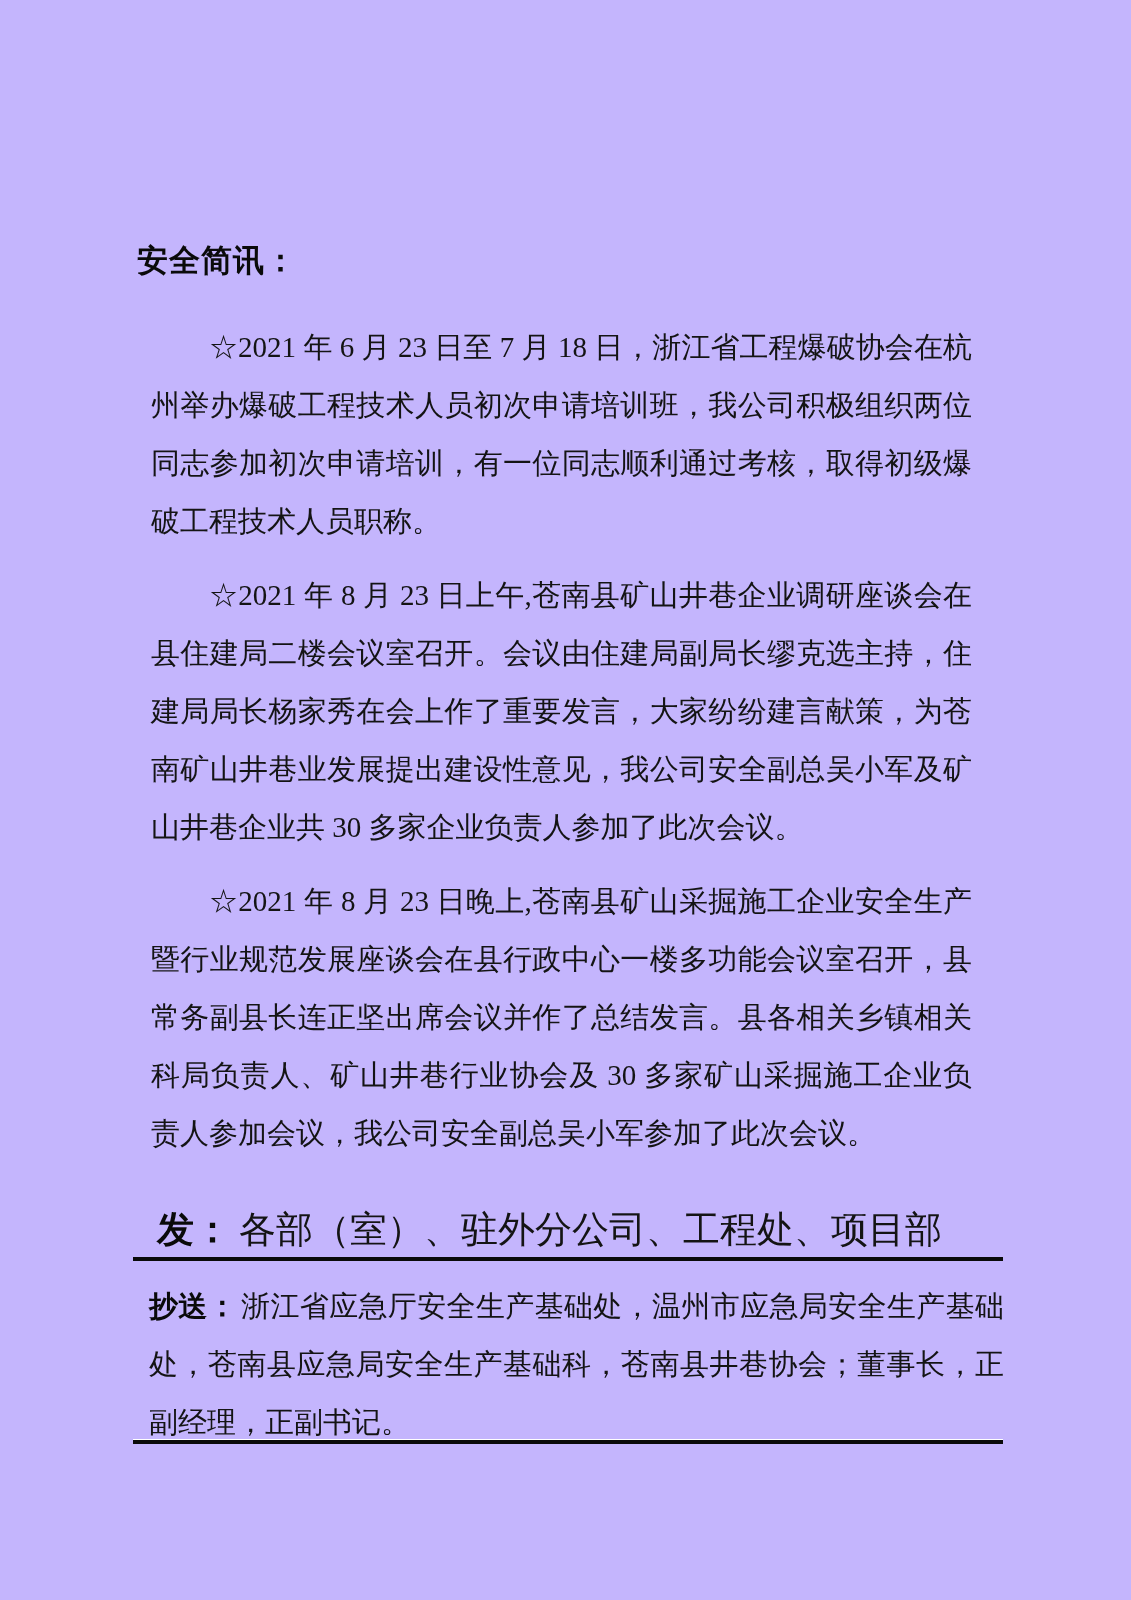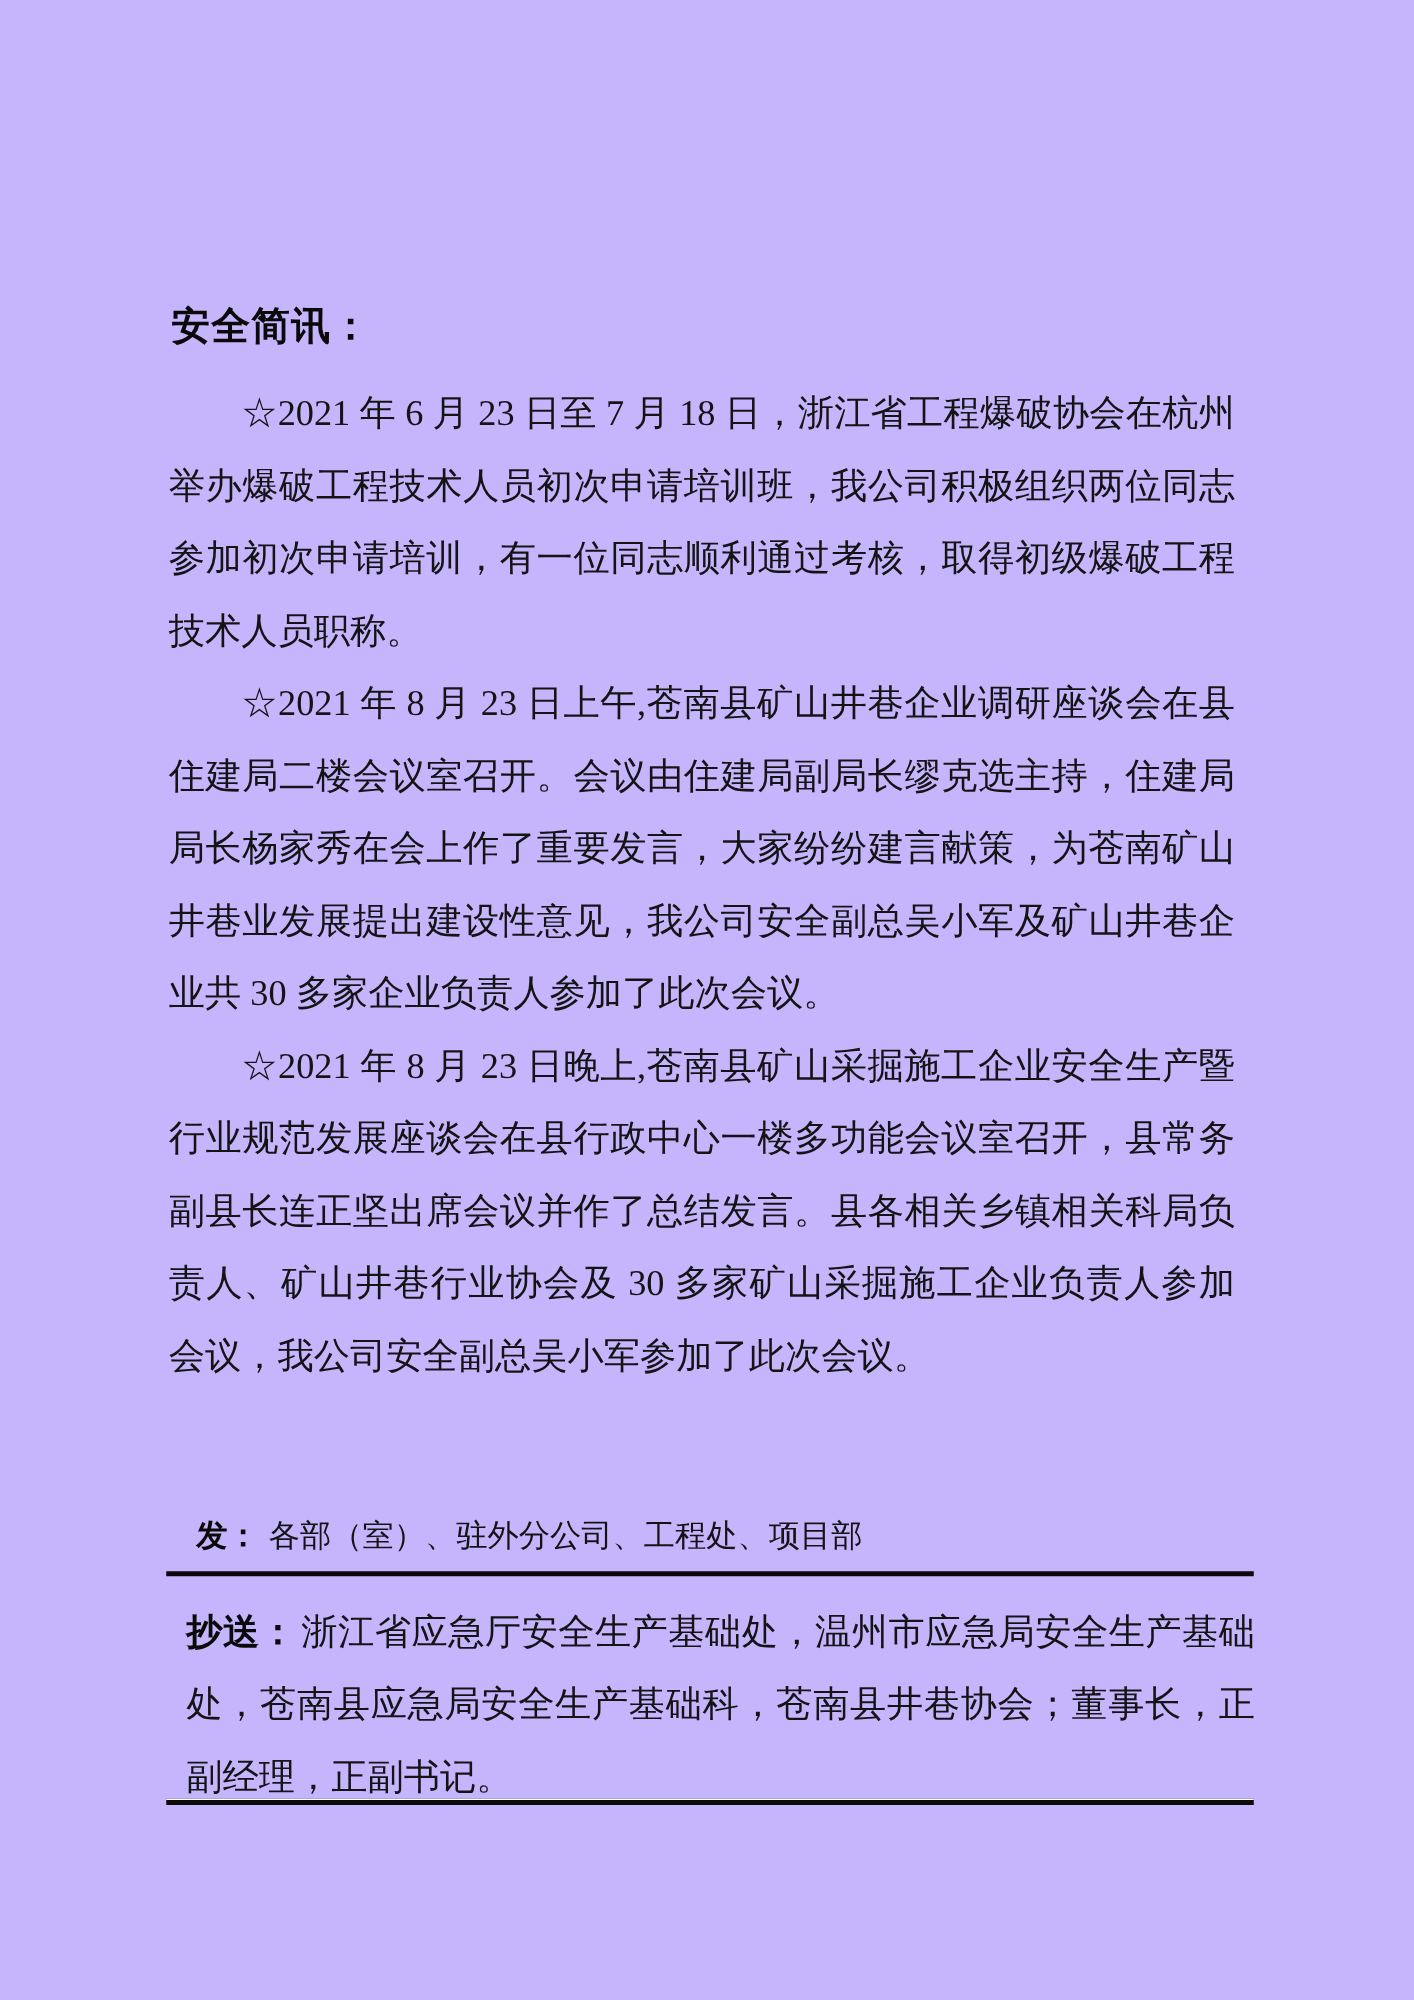--- a/index.html
+++ b/index.html
@@ -28,35 +28,35 @@
     letter-spacing: 1px;
     color: #0a0a0a;
   }
   .body-text {
     position: absolute;
     left: 135px;
     top: 302px;
     width: 853px;
   }
   .body-text p {
-    margin: 0;
+    margin: 16px;
     font-family: "Liberation Serif", "DejaVu Serif", serif;
     font-size: 29px;
     line-height: 58px;
     text-align: justify;
     text-indent: 2em;
     color: #141414;
   }
   .send-row {
     position: absolute;
     left: 157px;
     top: 1208px;
     width: 840px;
     font-family: "Liberation Serif", "DejaVu Serif", serif;
-    font-size: 25px;
+    font-size: 37px;
     line-height: 44px;
     color: #141414;
     white-space: nowrap;
   }
   .copy-para {
     position: absolute;
     left: 137px;
     top: 1277px;
     width: 855px;
     font-family: "Liberation Serif", "DejaVu Serif", serif;

